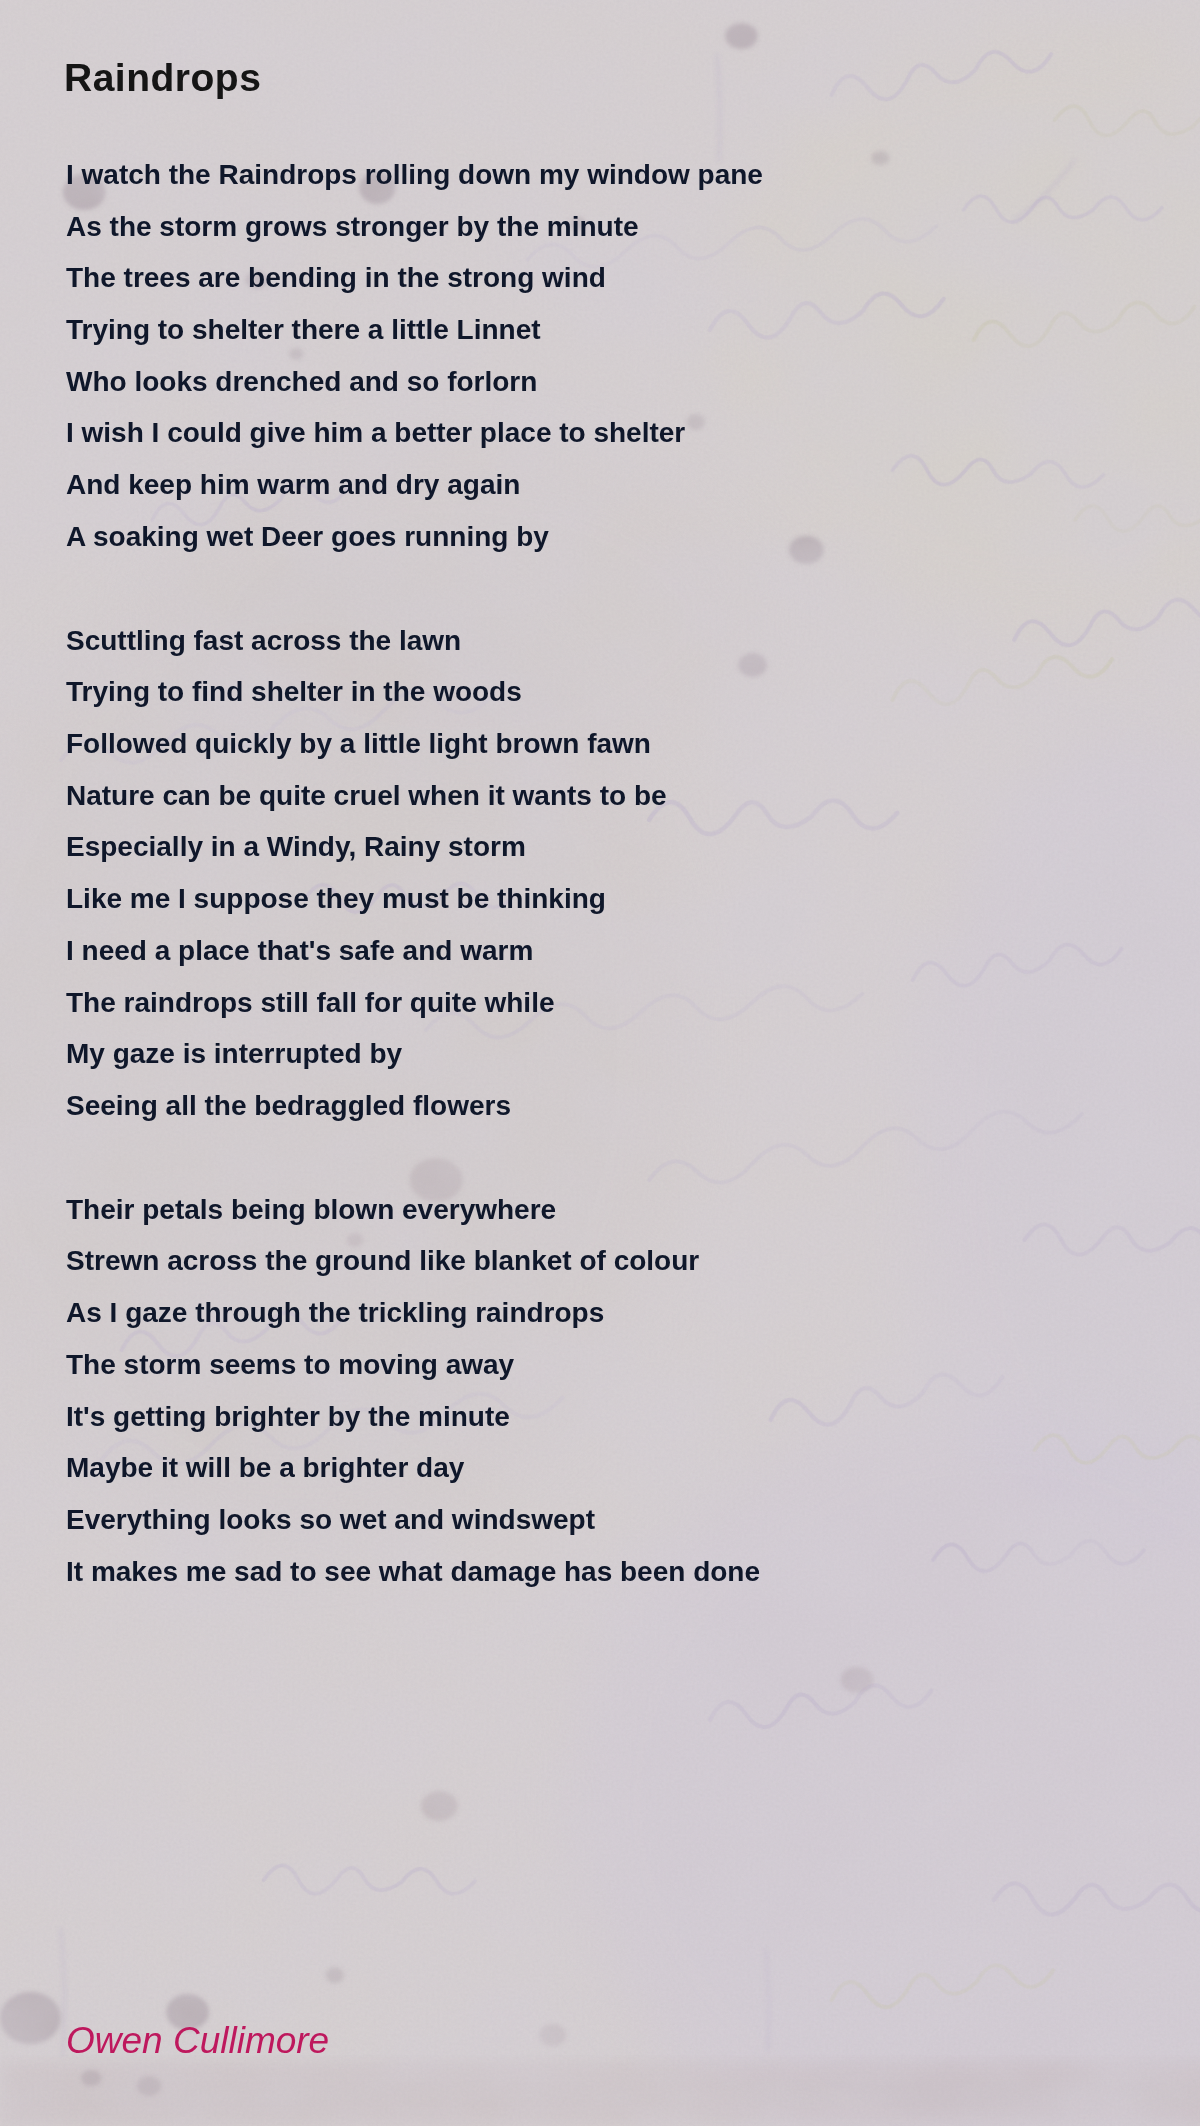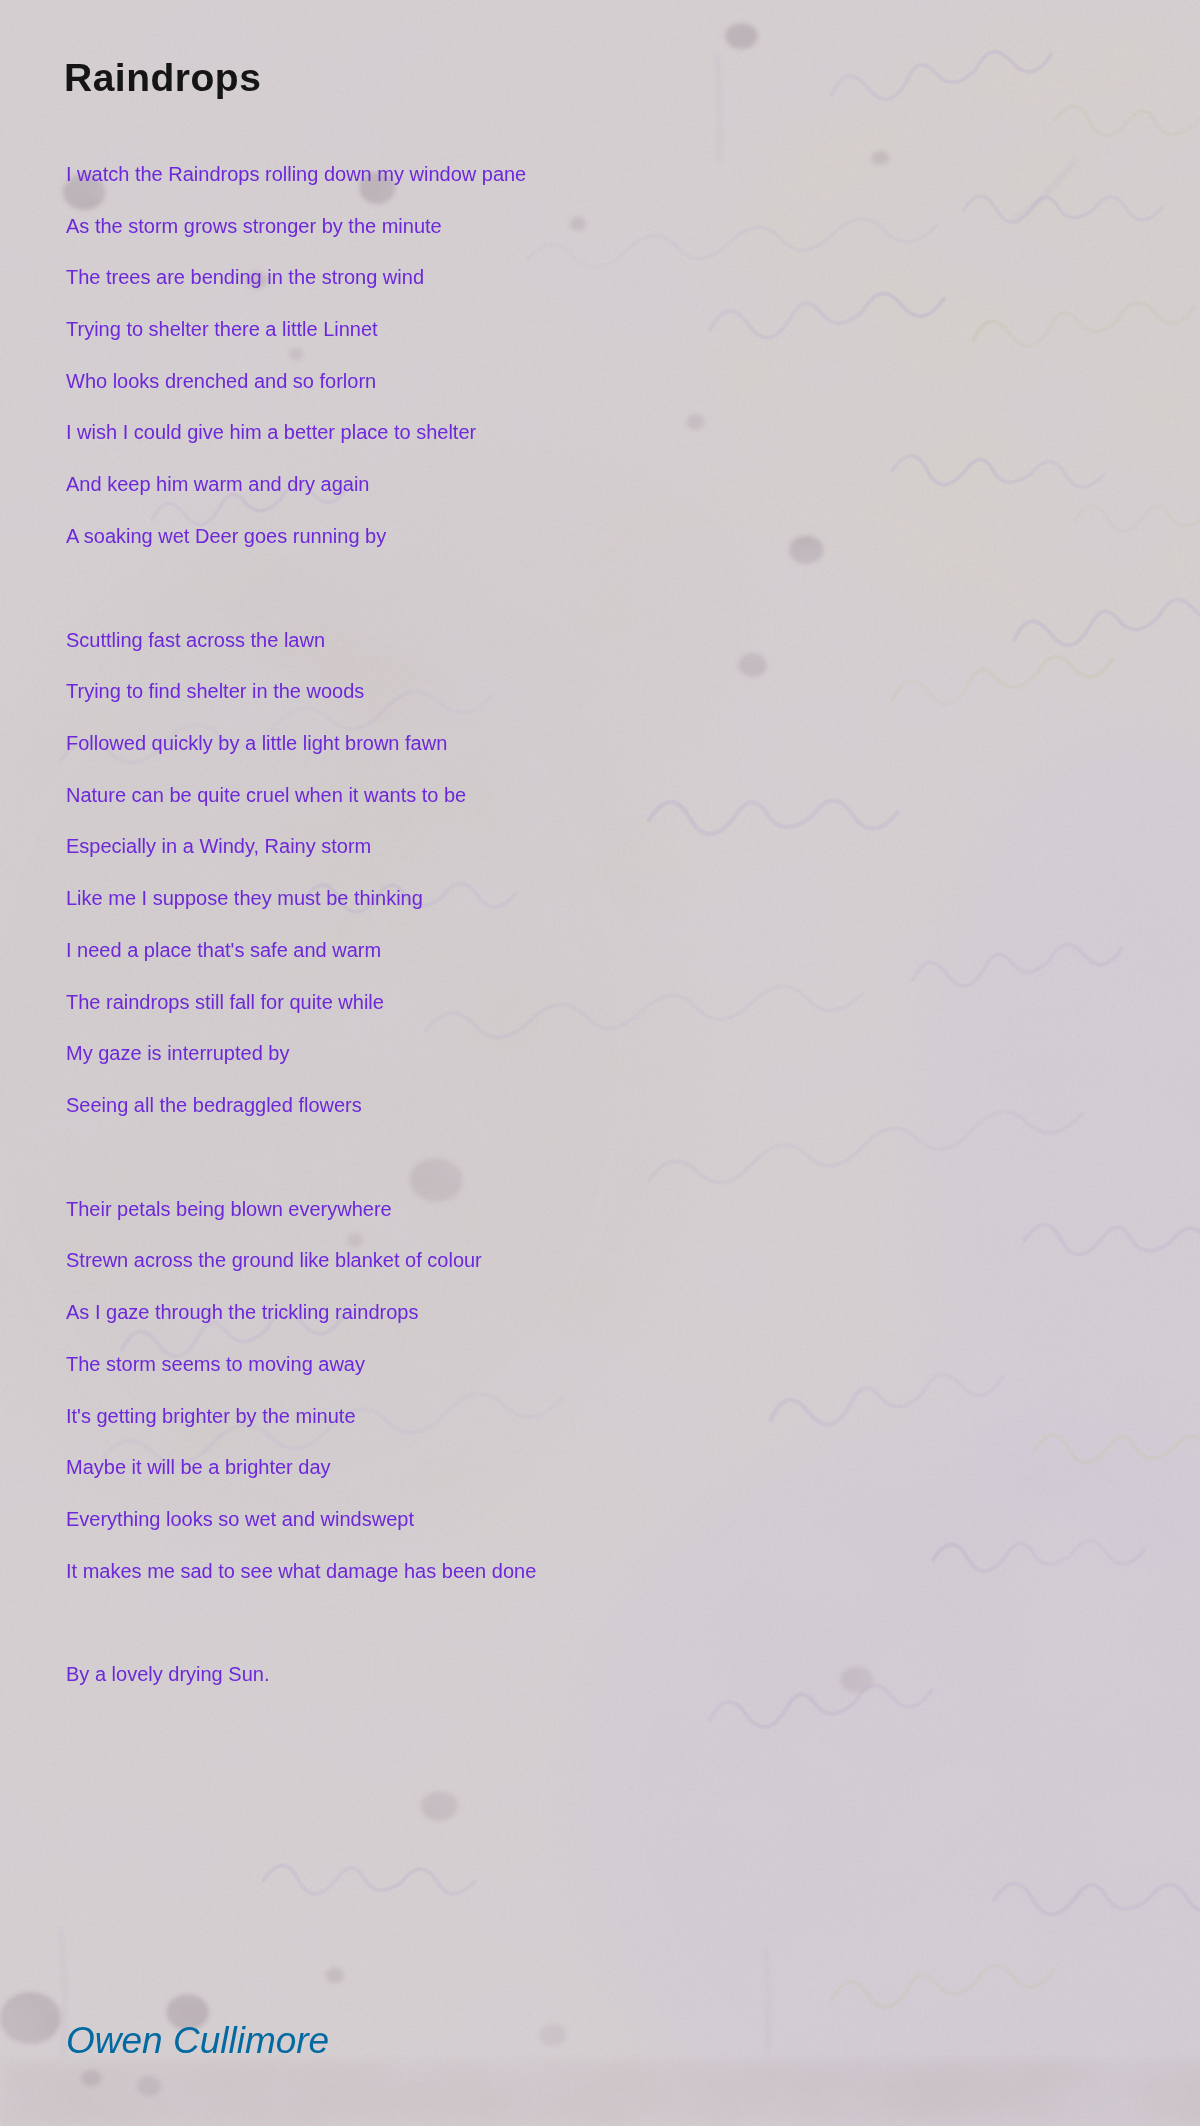--- a/index.html
+++ b/index.html
@@ -30,39 +30,39 @@
     line-height: 46px;
     font-weight: bold;
     color: #151515;
     letter-spacing: 0.5px;
     white-space: nowrap;
   }
   .poem {
     position: absolute;
     left: 66px;
     top: 149px;
-    font-size: 20px;
-    font-weight: normal;
-    color: #6d28d9;
+    font-size: 28px;
+    font-weight: bold;
+    color: #0f172a;
   }
   .line {
     height: 51.7px;
     line-height: 51.7px;
     white-space: nowrap;
   }
   .stanza { margin: 0 0 52.2px 0; }
   .author {
     position: absolute;
     left: 66px;
     top: 2019px;
     font-size: 37px;
     line-height: 44px;
     font-style: italic;
     font-weight: normal;
-    color: #0369a1;
+    color: #be185d;
     white-space: nowrap;
   }
 </style>
 </head>
 <body>
 
 <main class="page">
 
   <svg class="bg" viewBox="0 0 1200 2126" preserveAspectRatio="none" xmlns="http://www.w3.org/2000/svg" xmlns:xlink="http://www.w3.org/1999/xlink" aria-hidden="true">
     <defs>
@@ -195,20 +195,17 @@
     <div class="stanza">
       <div class="line">Their petals being blown everywhere</div>
       <div class="line">Strewn across the ground like blanket of colour</div>
       <div class="line">As I gaze through the trickling raindrops</div>
       <div class="line">The storm seems to moving away</div>
       <div class="line">It's getting brighter by the minute</div>
       <div class="line">Maybe it will be a brighter day</div>
       <div class="line">Everything looks so wet and windswept</div>
       <div class="line">It makes me sad to see what damage has been done</div>
     </div>
-    <div class="stanza">
-      <div class="line">By a lovely drying Sun.</div>
-    </div>
   </div>
 
   <div class="author">Owen Cullimore</div>
 
 </main>
 
 </body></html>

